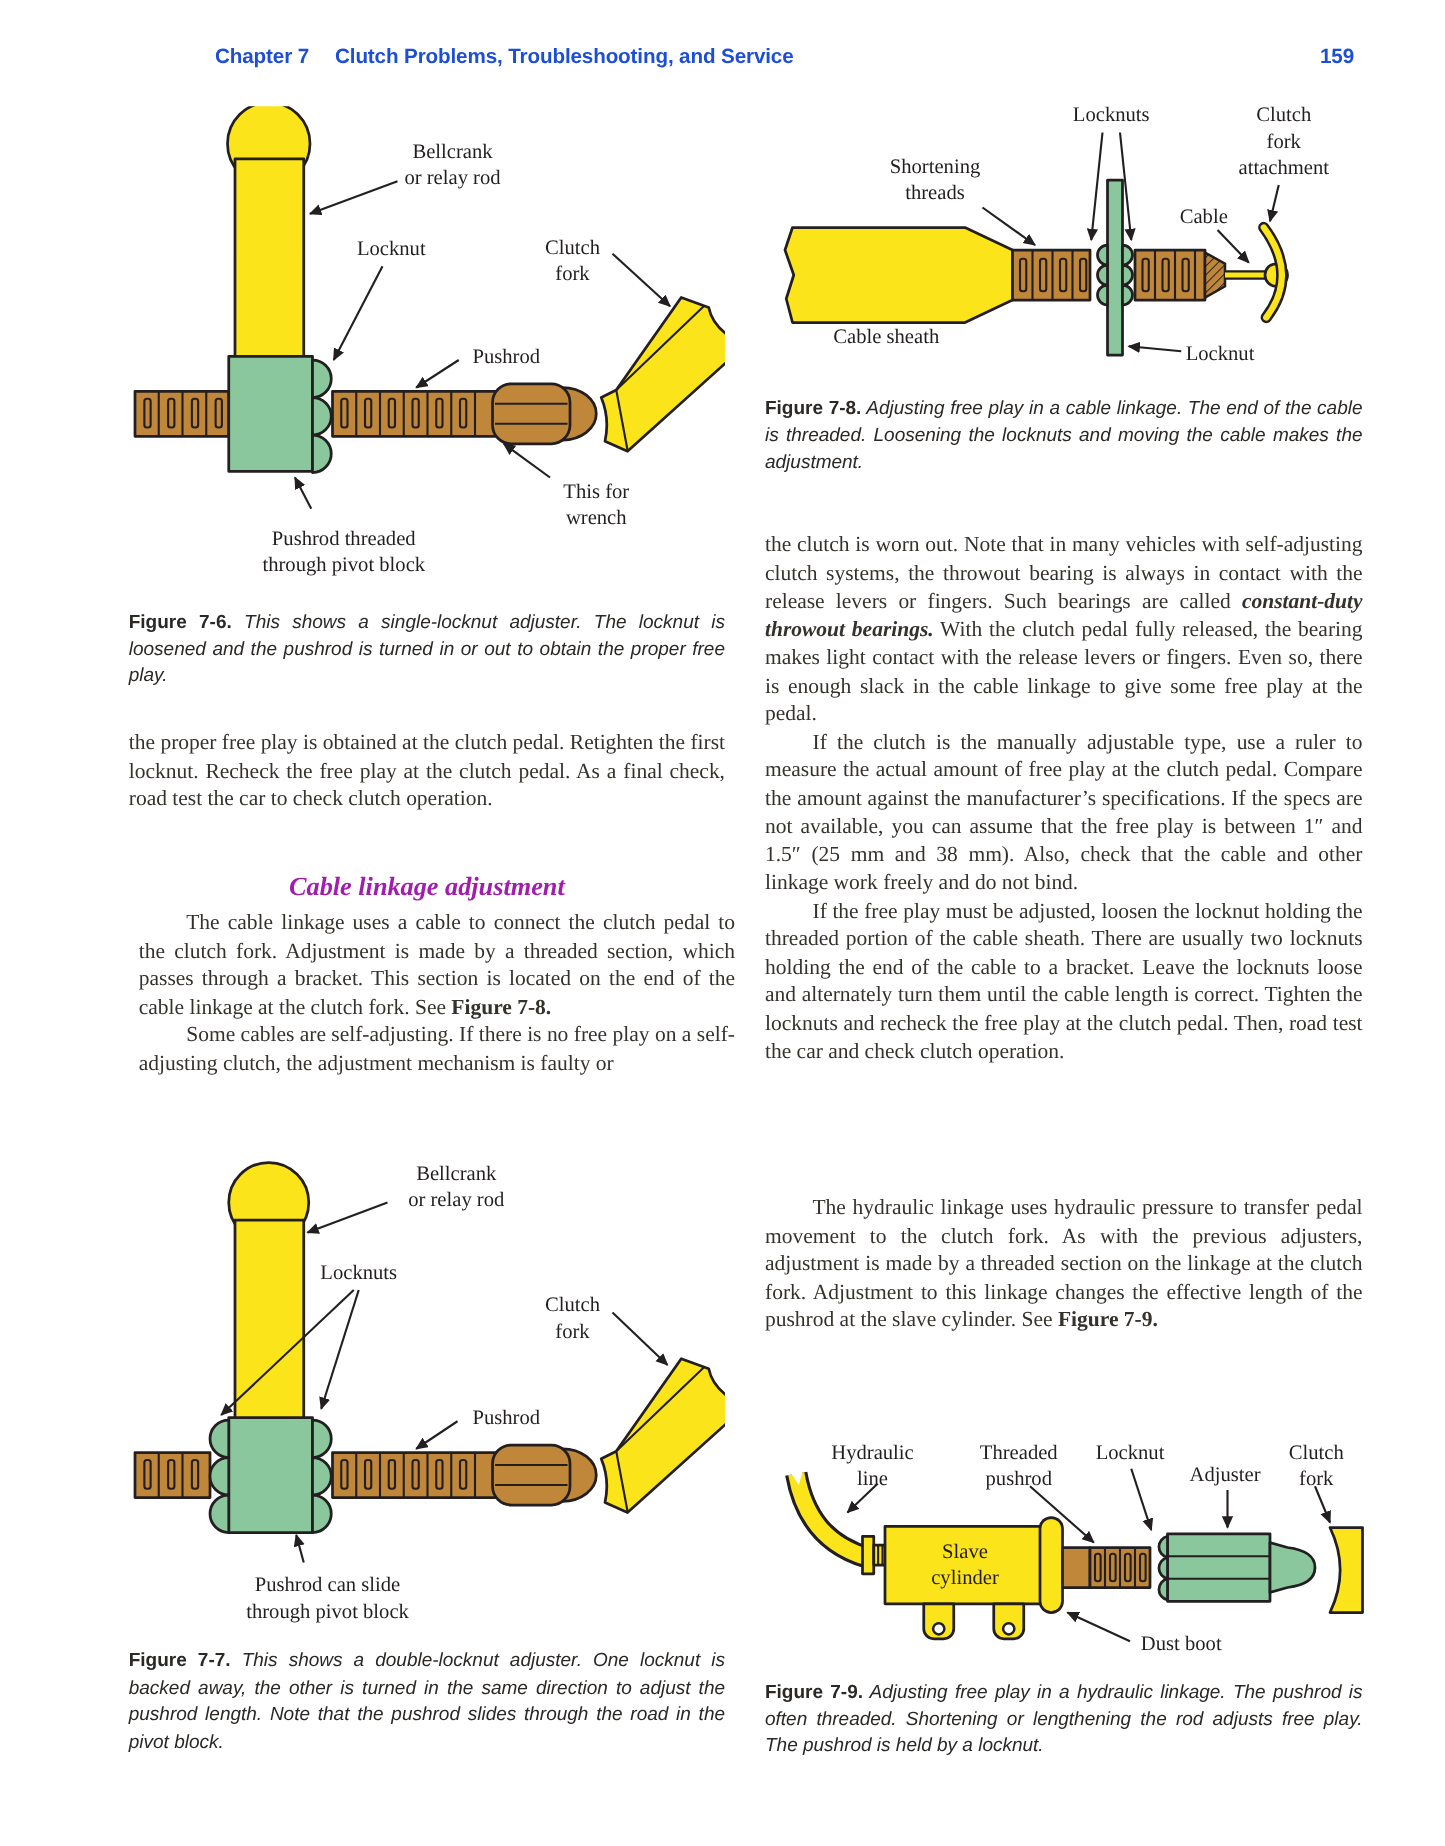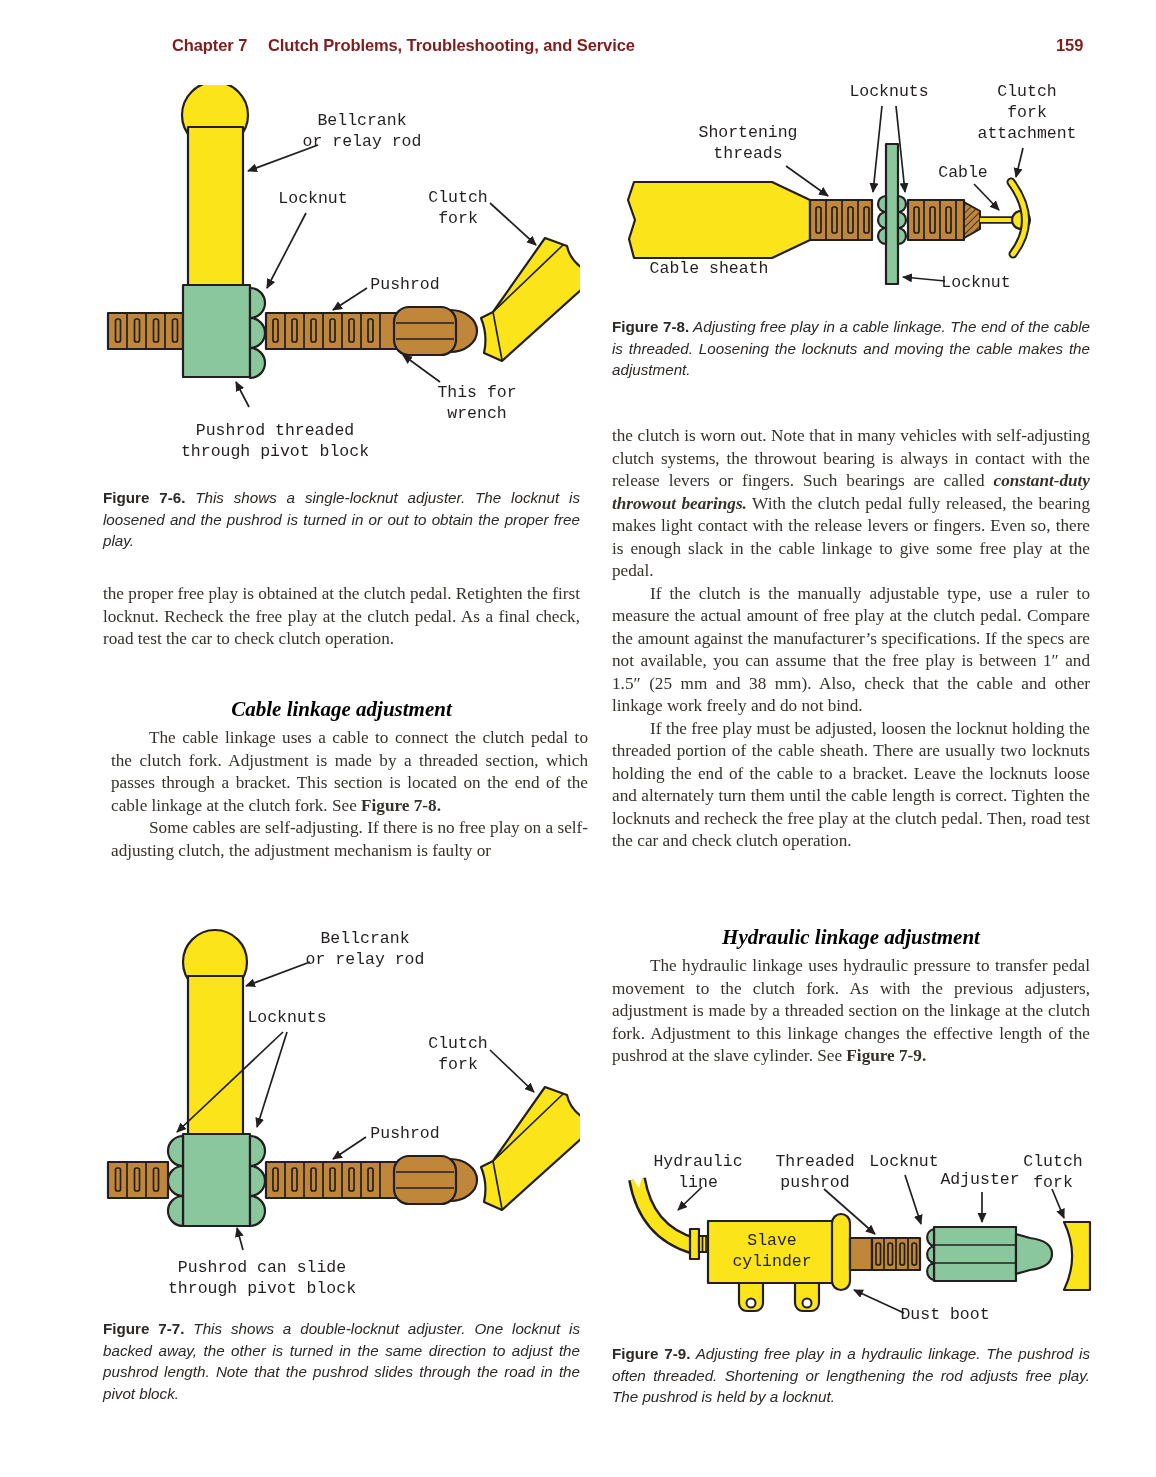--- a/index.html
+++ b/index.html
@@ -1,37 +1,37 @@
 <!DOCTYPE html>
 <html style="--yellow: #FBE51A; --green: #8BC79C; --brown: #C0873B; --outline: #231F20;"><head>
 <meta charset="utf-8">
 <style>
   html,body{margin:0;padding:0;background:#ffffff;}
   .page{position:relative;width:1156px;height:1477px;background:#ffffff;overflow:hidden;
         font-family:"Liberation Serif", serif;color:#2f2b28;}
   
   .hdr{position:absolute;top:36px;font-family:"Liberation Sans", sans-serif;
-       font-weight:bold;font-size:16.5px;color:#7f1d1d;letter-spacing:-0.1px;}
+       font-weight:bold;font-size:16.5px;color:#1d4ed8;letter-spacing:-0.1px;}
   
   .textblock{position:absolute;}
   .body-p{margin:0;font-size:17.2px;line-height:22.5px;text-align:justify;color:#35312c;}
   .body-p.indent{text-indent:38px;}
   .sechead{position:absolute;margin:0;font-size:21px;font-weight:bold;font-style:italic;
-           text-align:center;color:#000000;}
+           text-align:center;color:#a21caf;}
   
   .caption{position:absolute;margin:0;font-family:"Liberation Sans", sans-serif;
            font-size:15.2px;line-height:21.5px;text-align:justify;color:#2b2826;}
   .caption .i{font-style:italic;}
   .b{font-weight:bold;}
   .i{font-style:italic;}
   
   .figure{position:absolute;}
   .figure svg{position:absolute;left:0;top:0;}
   .fig-label{position:absolute;transform:translateX(-50%);text-align:center;
-             white-space:pre-line;font-family:Liberation Mono, monospace;
+             white-space:pre-line;font-family:Liberation Serif, serif;
              font-size:16.5px;line-height:21px;color:#231F20;}
   
   .sy{fill:var(--yellow);stroke:var(--outline);stroke-width:2.2;stroke-linejoin:round;}
   .sg{fill:var(--green);stroke:var(--outline);stroke-width:2.2;stroke-linejoin:round;}
   .sb{fill:var(--brown);stroke:var(--outline);stroke-width:2.2;stroke-linejoin:round;}
   .ln{fill:none;stroke:var(--outline);stroke-width:1.7;}
   .slot{fill:none;stroke:var(--outline);stroke-width:1.7;}
   .arrow{fill:none;stroke:var(--outline);stroke-width:1.7;}
   .mask{fill:var(--yellow);stroke:none;}
 </style>
@@ -254,21 +254,20 @@
   </div>
 
   <p class="caption" style="left:612px;top:316px;width:478px"><span class="b">Figure 7-8.</span><span class="i"> Adjusting free play in a cable linkage. The end of the cable is threaded. Loosening the locknuts and moving the cable makes the adjustment.</span></p>
 
   <div class="textblock" style="left:612px;top:425px;width:478px">
     <p class="body-p"><span>the clutch is worn out. Note that in many vehicles with self-adjusting clutch systems, the throwout bearing is always in contact with the release levers or fingers. Such bearings are called </span><span class="b i">constant-duty throwout bearings.</span><span> With the clutch pedal fully released, the bearing makes light contact with the release levers or fingers. Even so, there is enough slack in the cable linkage to give some free play at the pedal.</span></p>
     <p class="body-p indent"><span>If the clutch is the manually adjustable type, use a ruler to measure the actual amount of free play at the clutch pedal. Compare the amount against the manufacturer’s specifications. If the specs are not available, you can assume that the free play is between 1″ and 1.5″ (25 mm and 38 mm). Also, check that the cable and other linkage work freely and do not bind.</span></p>
     <p class="body-p indent"><span>If the free play must be adjusted, loosen the locknut holding the threaded portion of the cable sheath. There are usually two locknuts holding the end of the cable to a bracket. Leave the locknuts loose and alternately turn them until the cable length is correct. Tighten the locknuts and recheck the free play at the clutch pedal. Then, road test the car and check clutch operation.</span></p>
   </div>
 
-  <h3 class="sechead" style="left:612px;top:925px;width:478px">Hydraulic linkage adjustment</h3>
 
   <div class="textblock" style="left:612px;top:955px;width:478px">
     <p class="body-p indent"><span>The hydraulic linkage uses hydraulic pressure to transfer pedal movement to the clutch fork. As with the previous adjusters, adjustment is made by a threaded section on the linkage at the clutch fork. Adjustment to this linkage changes the effective length of the pushrod at the slave cylinder. See </span><span class="b">Figure 7-9.</span></p>
   </div>
 
   <div class="figure" style="left:612px;top:1135px;width:490px;height:230px">
     <svg width="490" height="230" viewBox="0 0 490 230">
       <defs>
         <marker id="ah4" markerWidth="12" markerHeight="10" refX="9" refY="4.5" orient="auto" markerUnits="userSpaceOnUse">
           <path d="M0,0 L10,4.5 L0,9 Z" fill="#231F20"></path>

